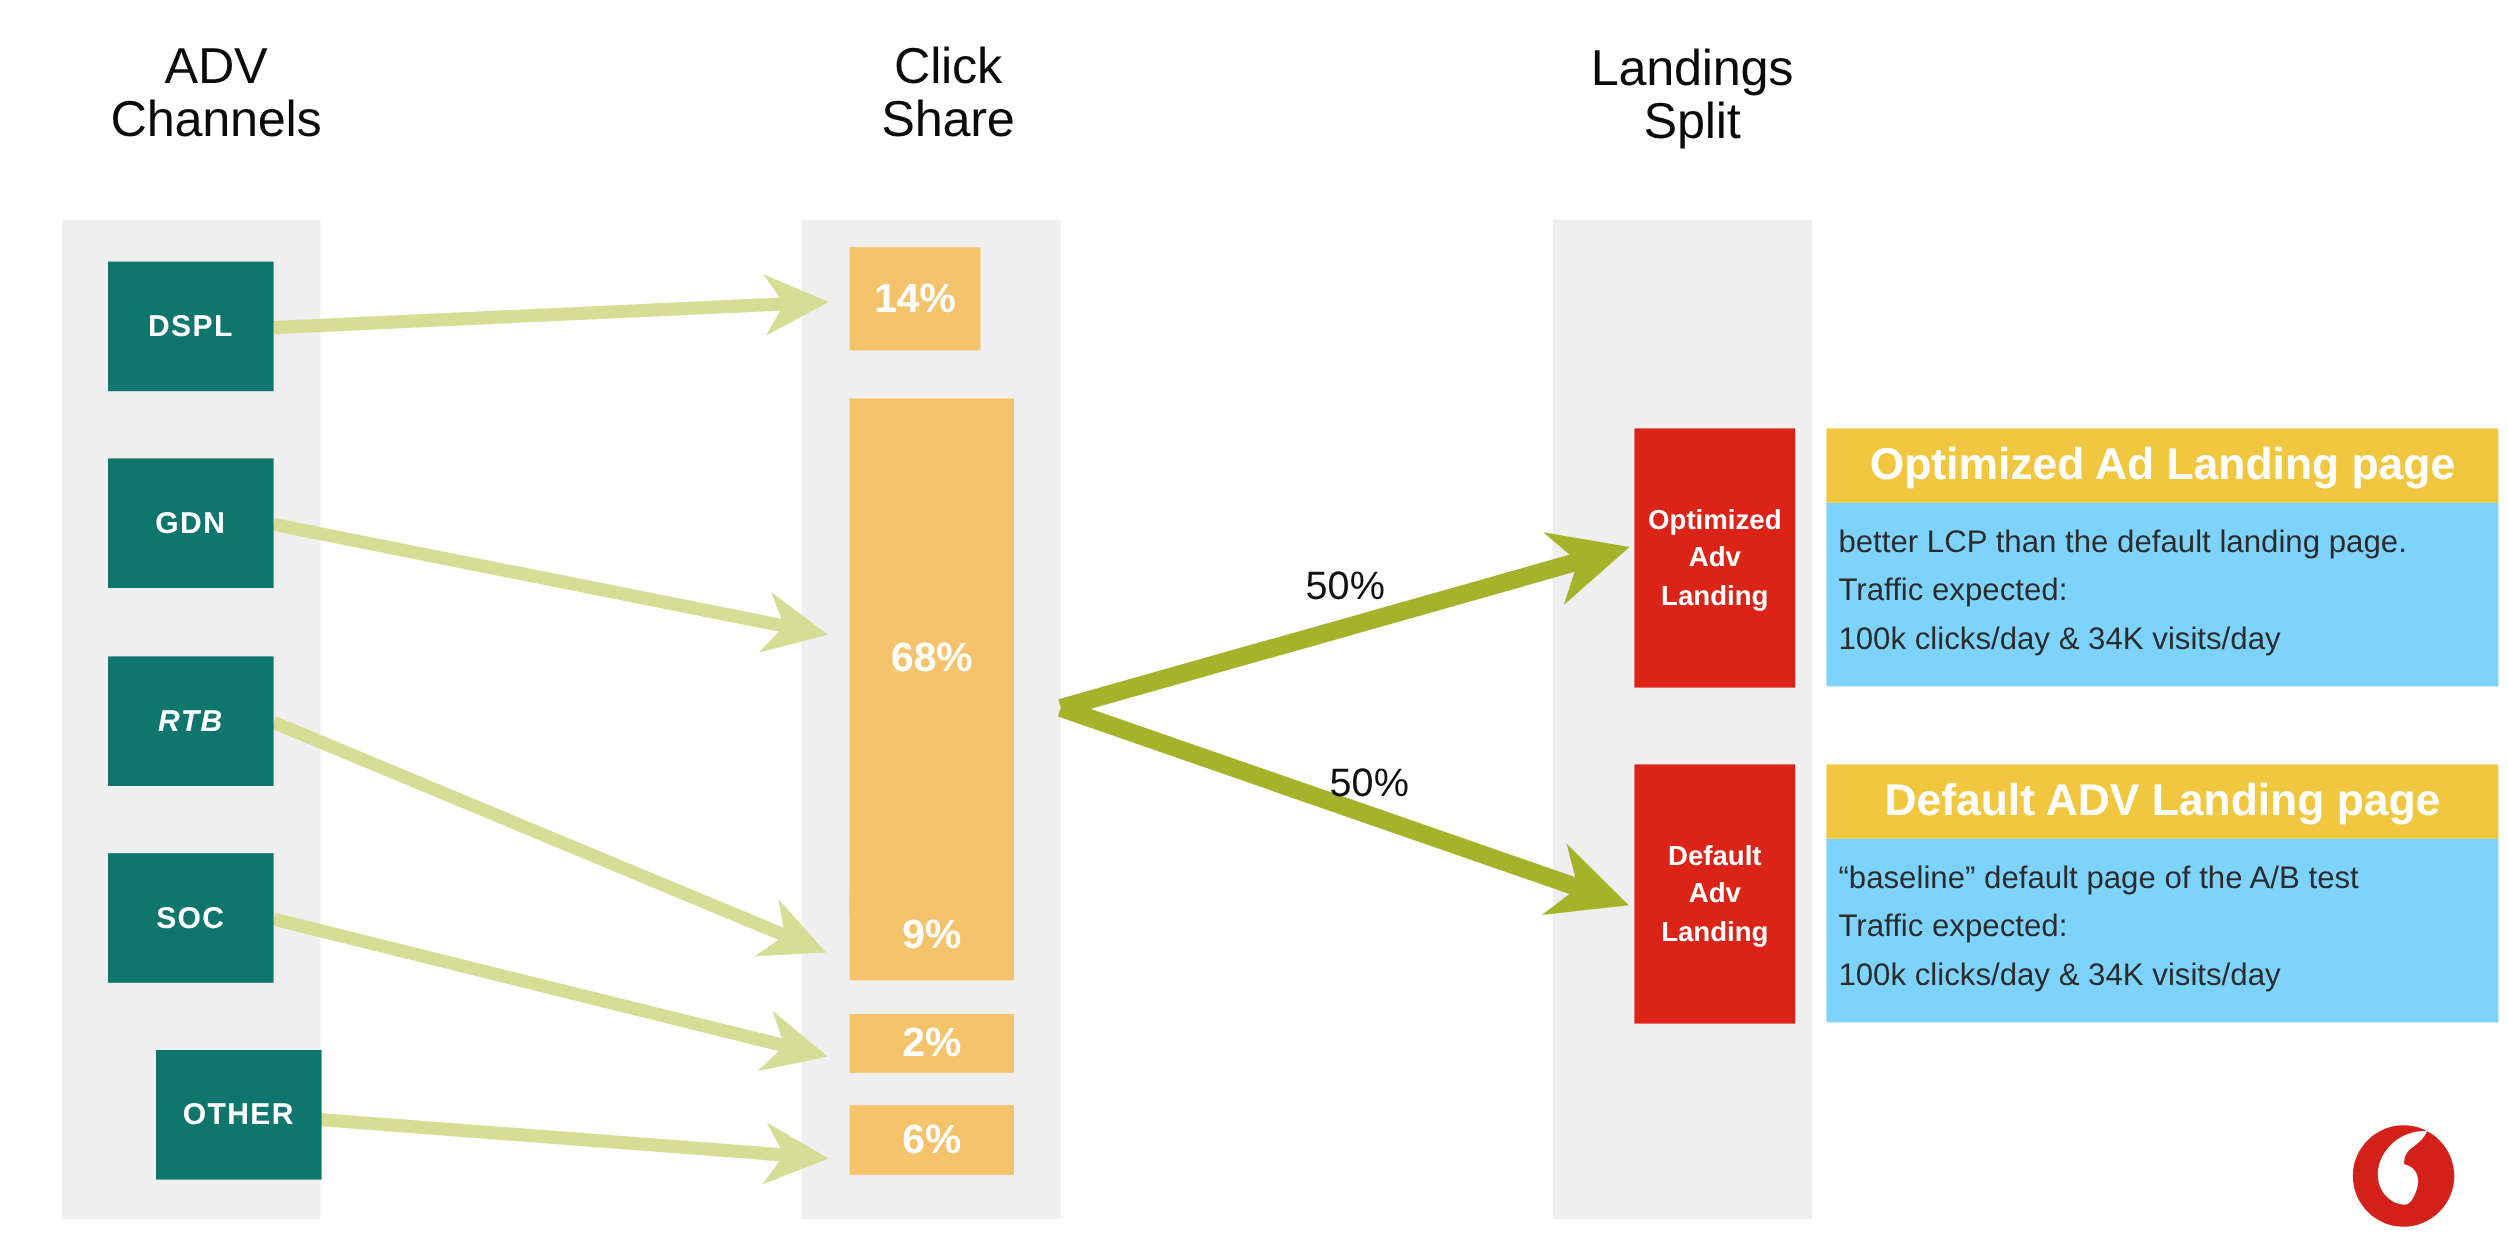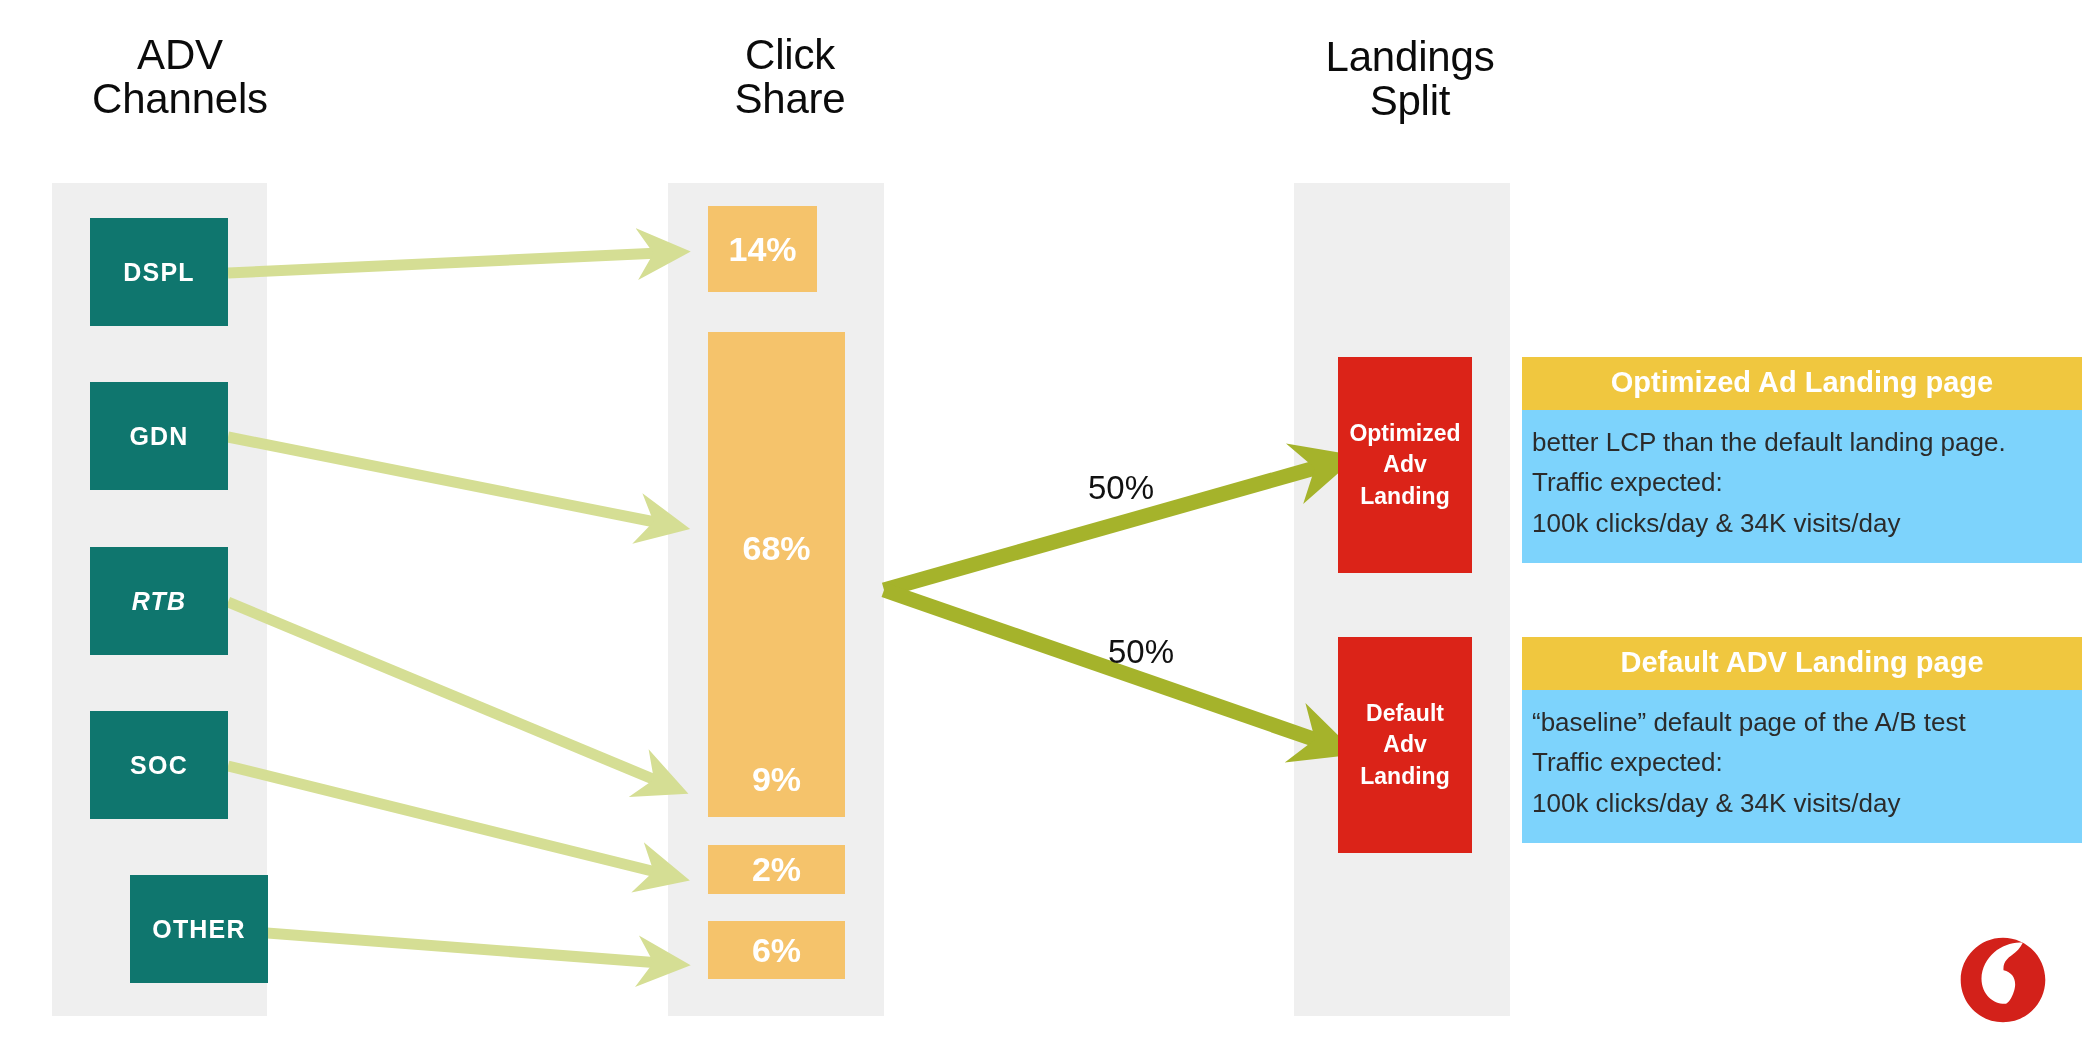--- a/index.html
+++ b/index.html
@@ -67,31 +67,32 @@
     background: #DB2318;
     color: #ffffff;
     font-size: 23px;
     font-weight: bold;
     line-height: 1.35;
     text-align: center;
     display: flex;
     align-items: center;
     justify-content: center;
     white-space: pre-line;
+    margin-left: 24px;
   }
 
   
   .info-card {
     position: absolute;
     width: 560px;
   }
   .info-card .card-title {
     background: #F0C73F;
     color: #ffffff;
-    font-size: 29px;
+    font-size: 37px;
     font-weight: bold;
     text-align: center;
     padding: 9px 4px 11px 4px;
     box-sizing: border-box;
   }
   .info-card .card-body {
     background: #7dd3fc;
     color: #2b2b2b;
     font-size: 26px;
     line-height: 1.55;

